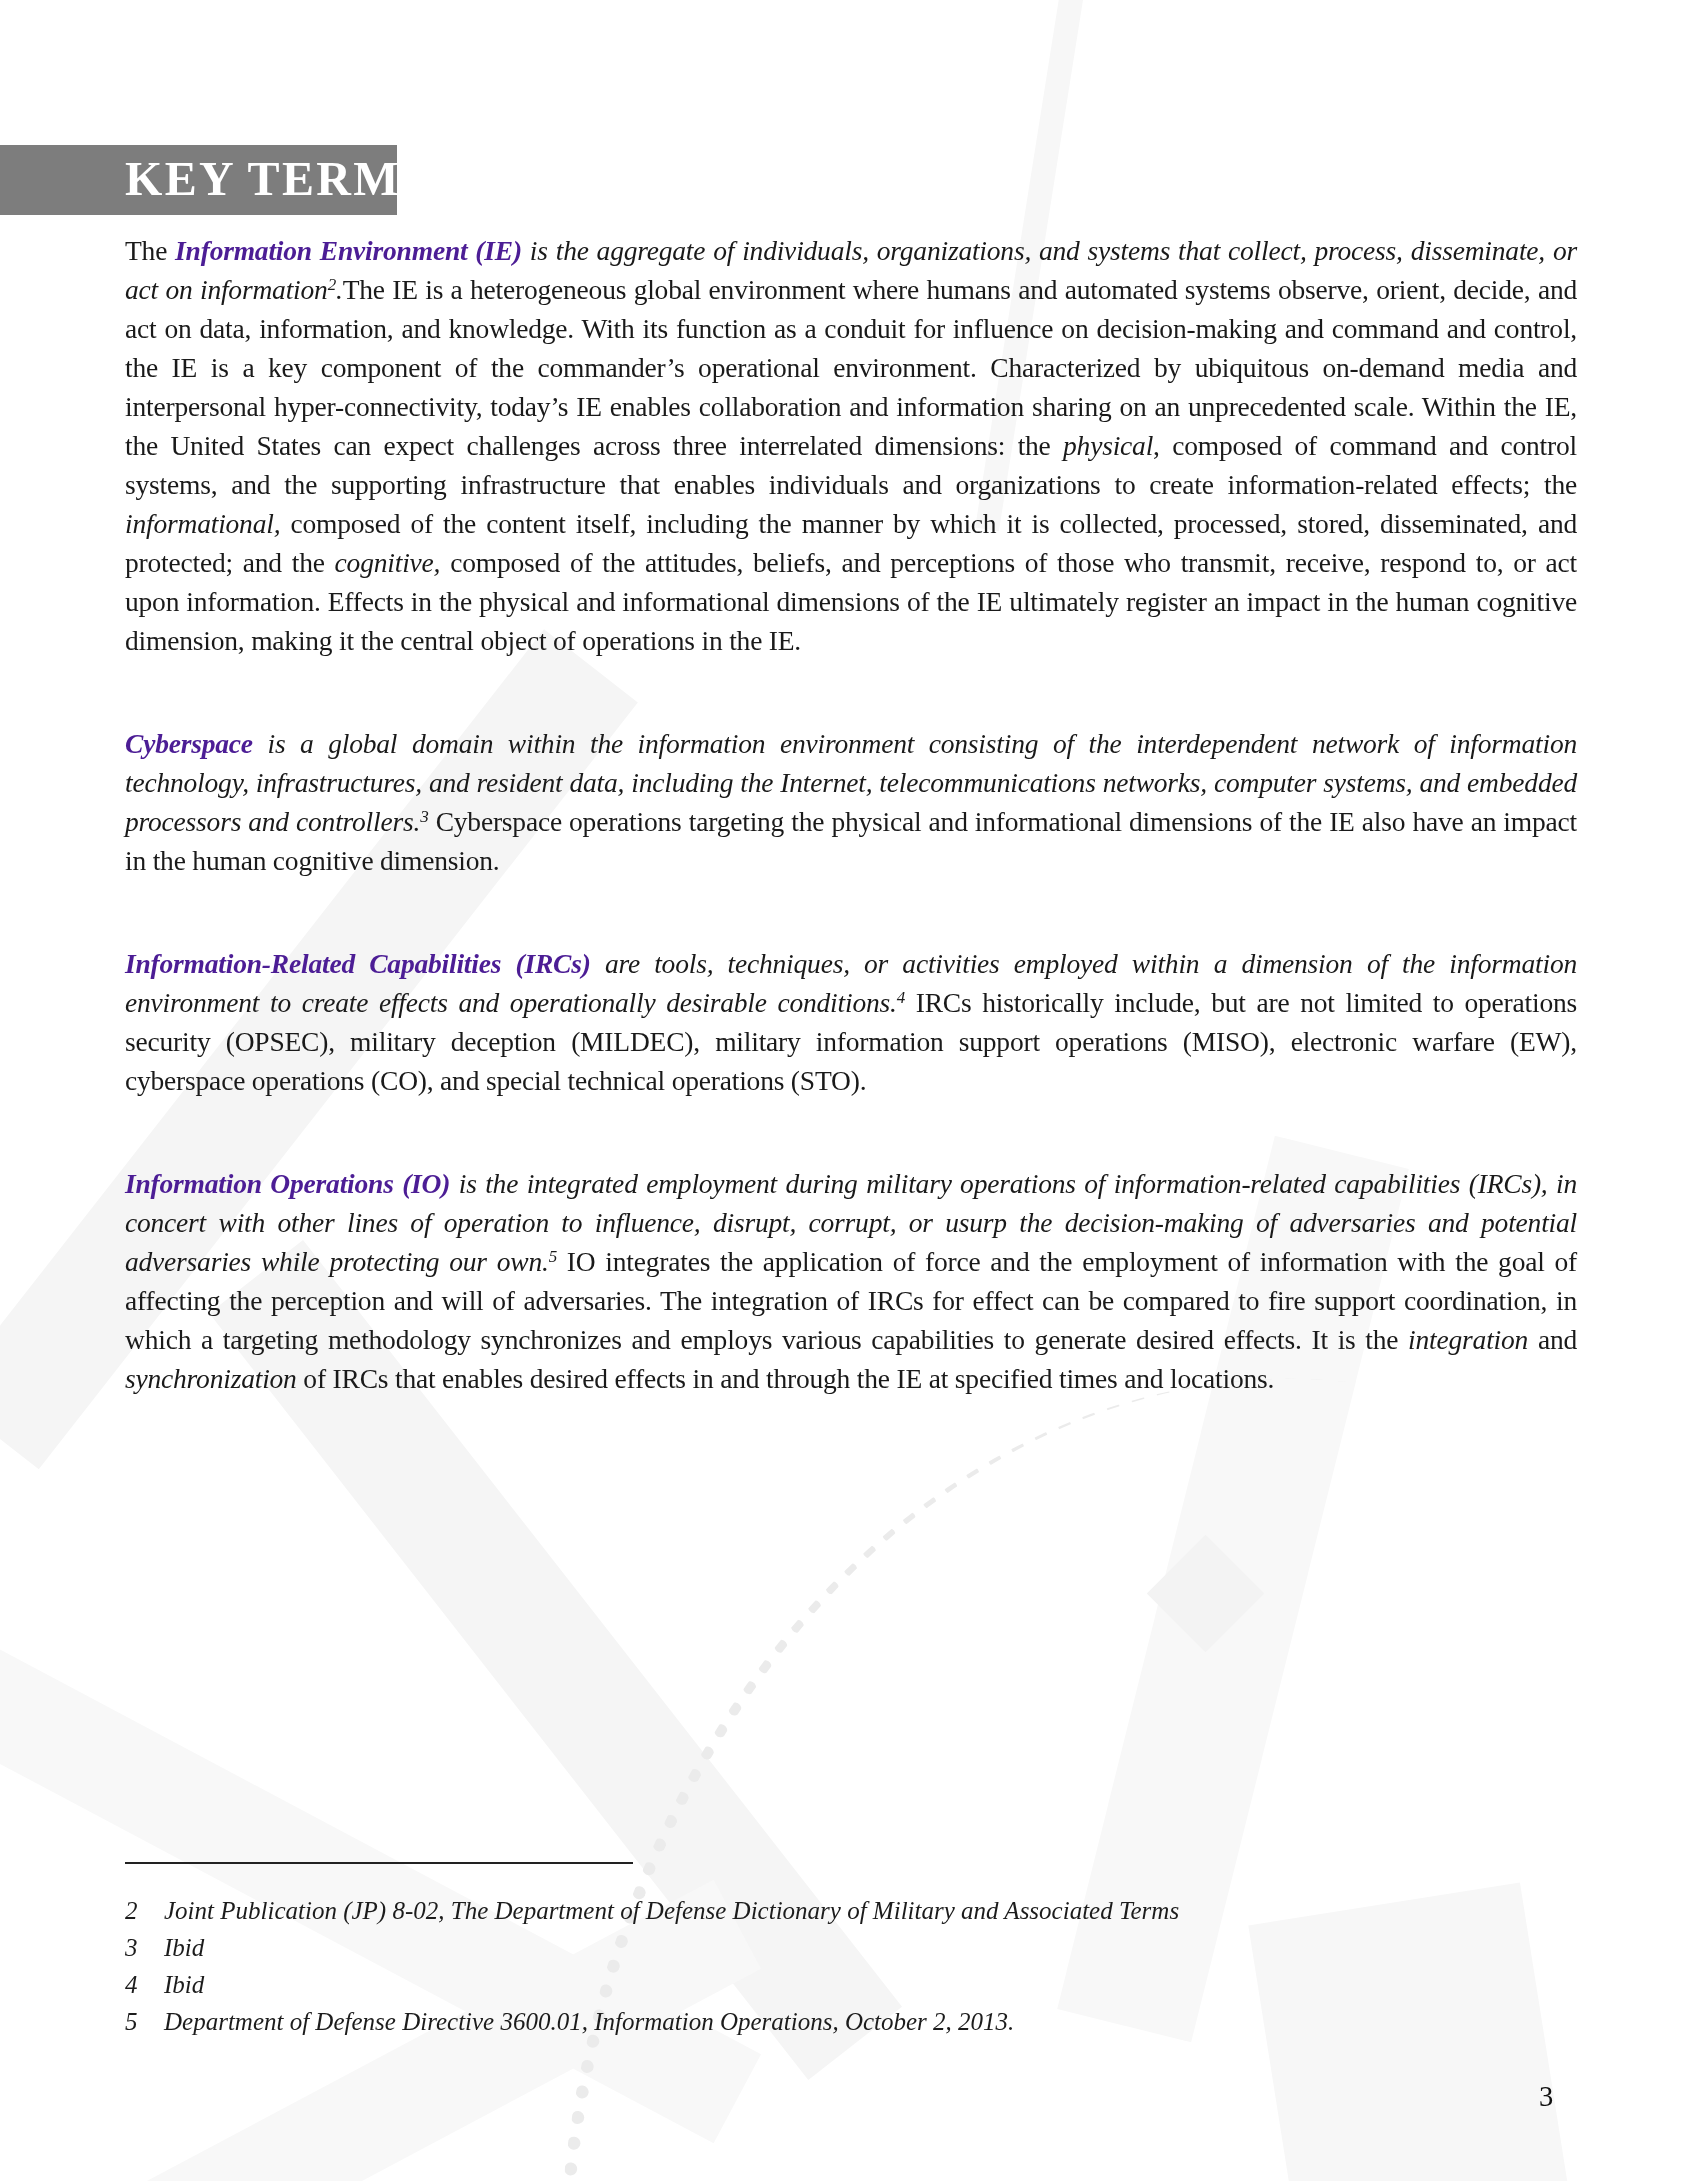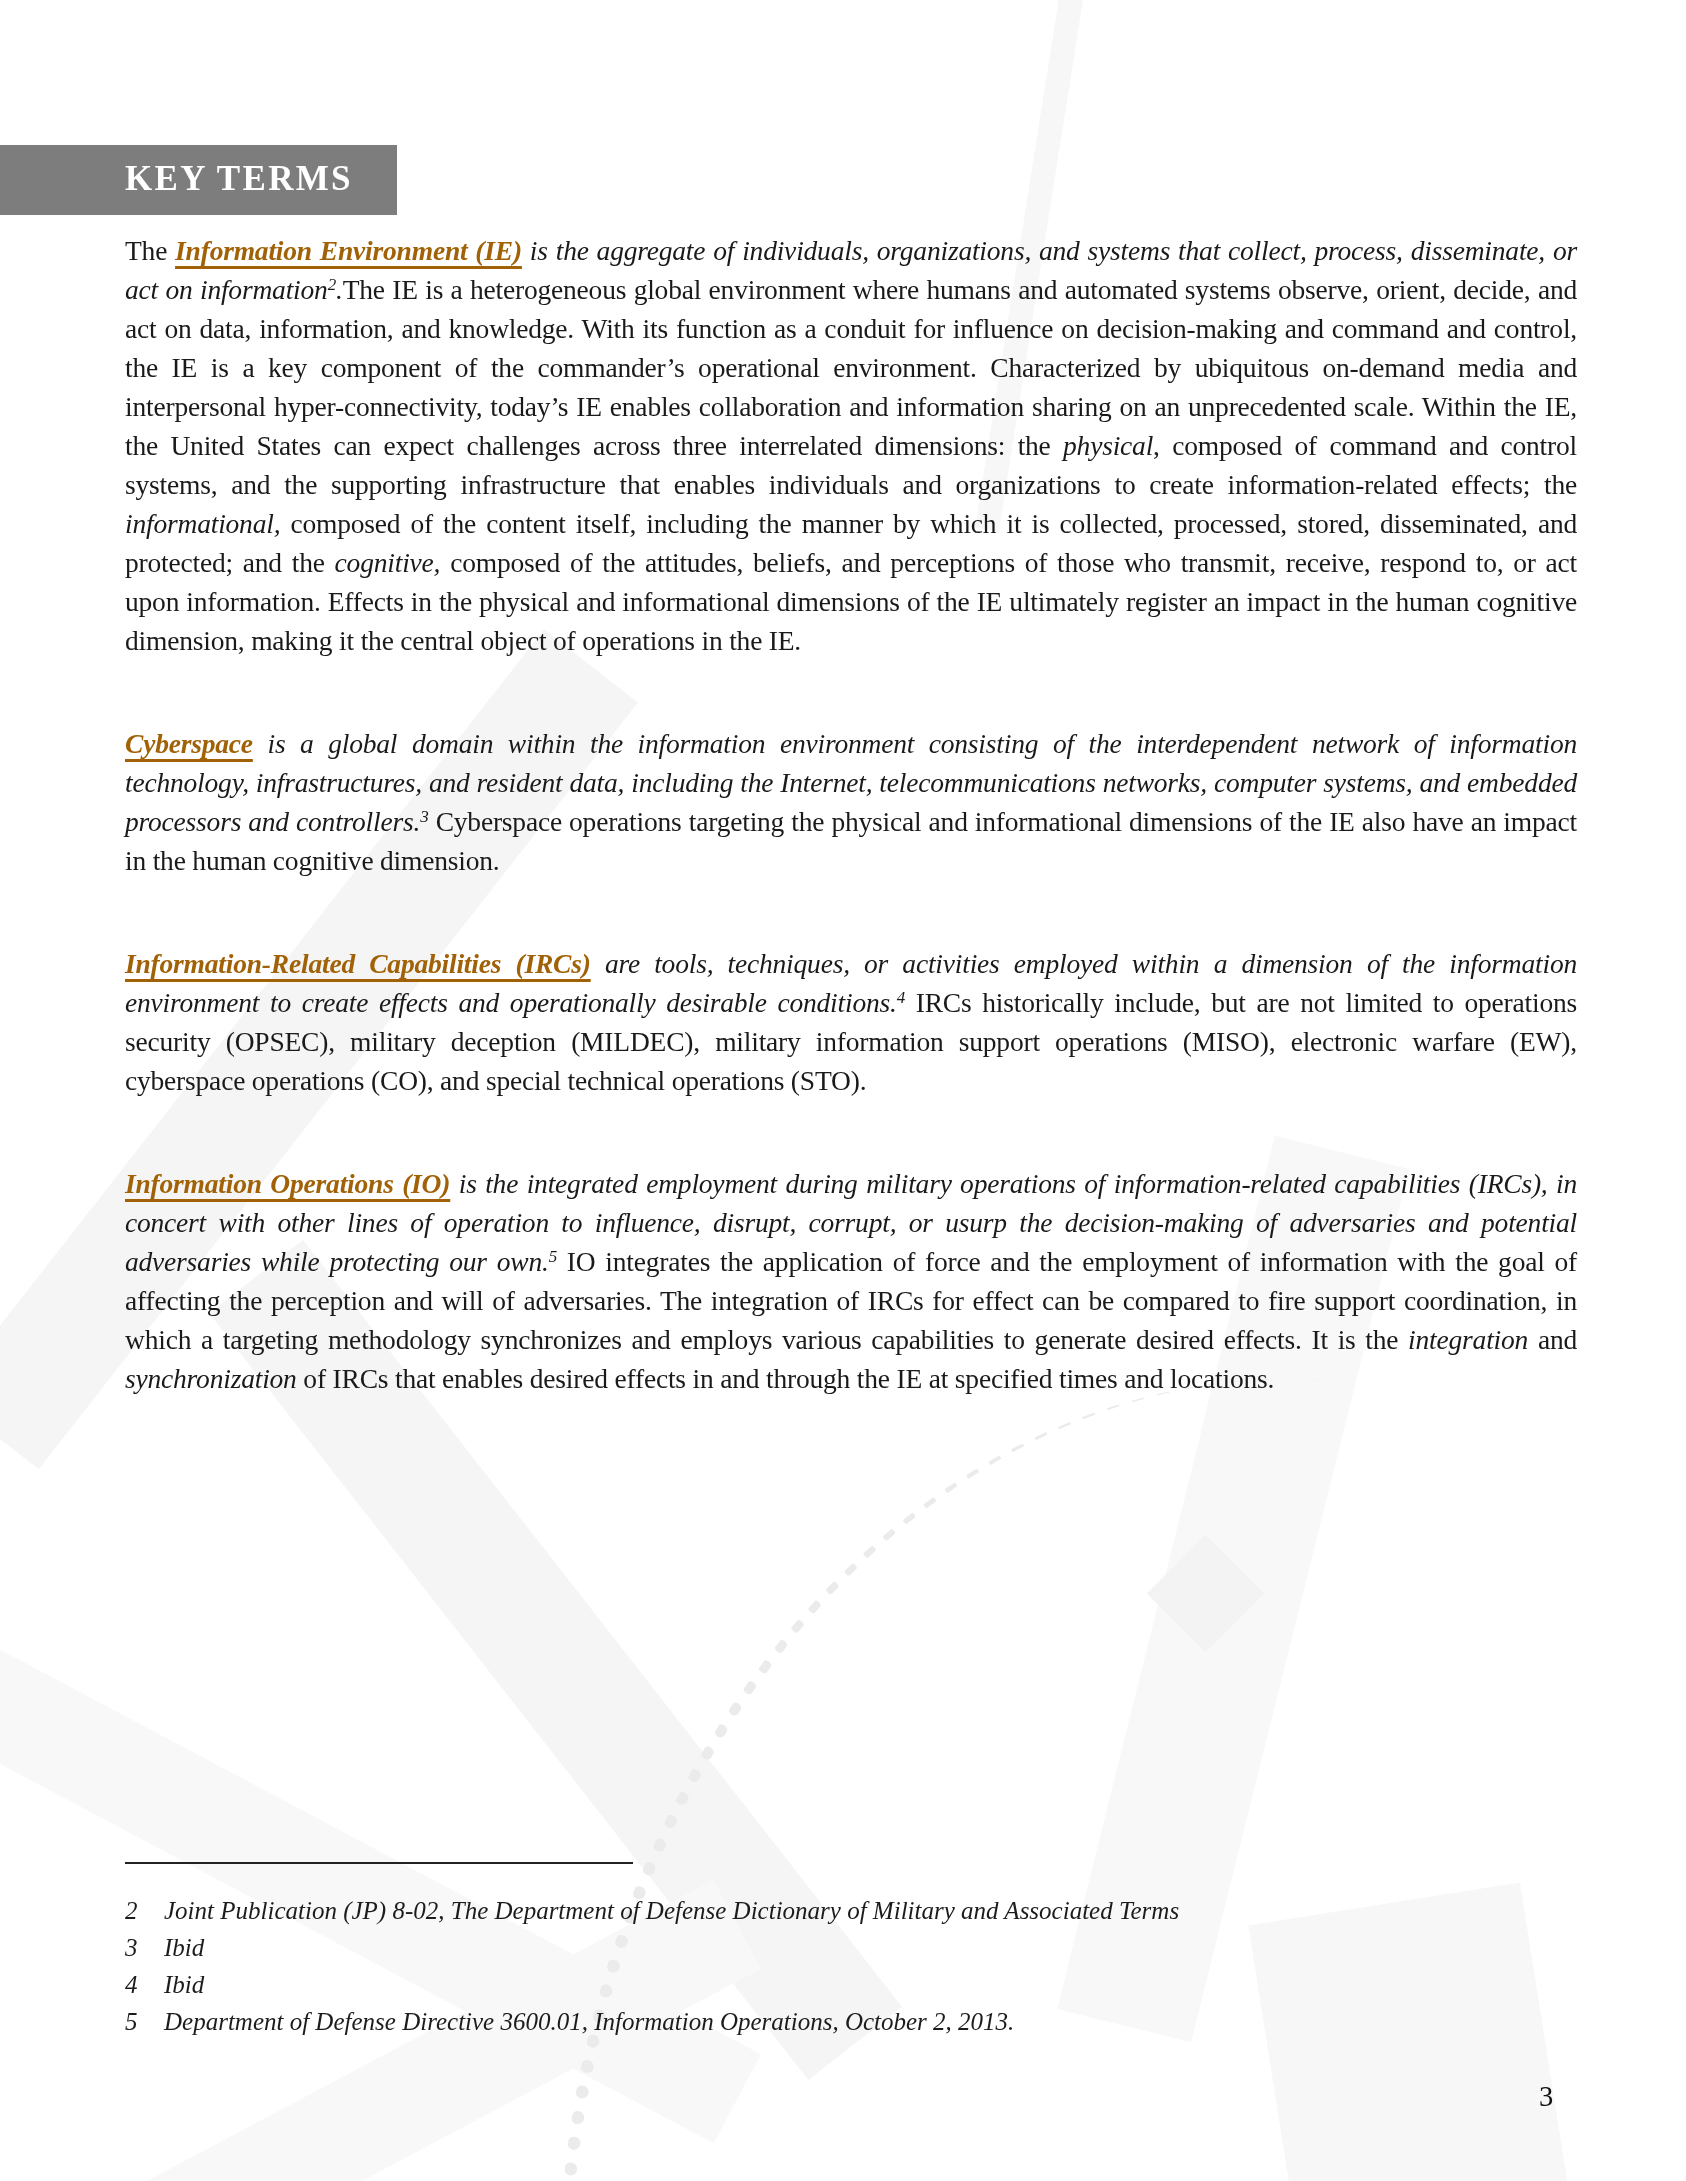--- a/index.html
+++ b/index.html
@@ -33,37 +33,36 @@
 
   
   .banner {
     position:absolute; z-index:2;
     left:0; top:145px; width:397px; height:70px;
     background:#7d7d7d;
   }
   .banner .banner-title {
     position:absolute; left:125px; top:50%;
     transform:translateY(-52%);
-    color:#ffffff; font-weight:bold; font-size:35px; letter-spacing:2.3px;
+    color:#ffffff; font-weight:bold; font-size:48px; letter-spacing:2.3px;
     white-space:nowrap;
   }
 
   
   .body-text {
     position:absolute; z-index:1;
     left:125px; top:231px; width:1452px;
     font-size:27.5px; line-height:39px; letter-spacing:-0.2px;
     text-align:justify;
   }
   .para { margin:0 0 64px 0; }
   .run-roman  { font-style:normal; }
   .run-italic { font-style:italic; }
   .run-term   {
-    color:#a16207; font-weight:bold; font-style:italic;
-    text-decoration:underline;
+    color:#4c1d95; font-weight:bold; font-style:italic;
     text-decoration-thickness:2.8px;
     text-underline-offset:5.5px;
   }
   .run-sup { font-size:0.62em; position:relative; top:-0.5em; vertical-align:baseline; line-height:0; }
 
   
   .footnotes {
     position:absolute; z-index:1;
     left:125px; top:1862px; width:1452px;
     font-size:25px; line-height:37px; font-style:italic; color:#1c1c1c;

